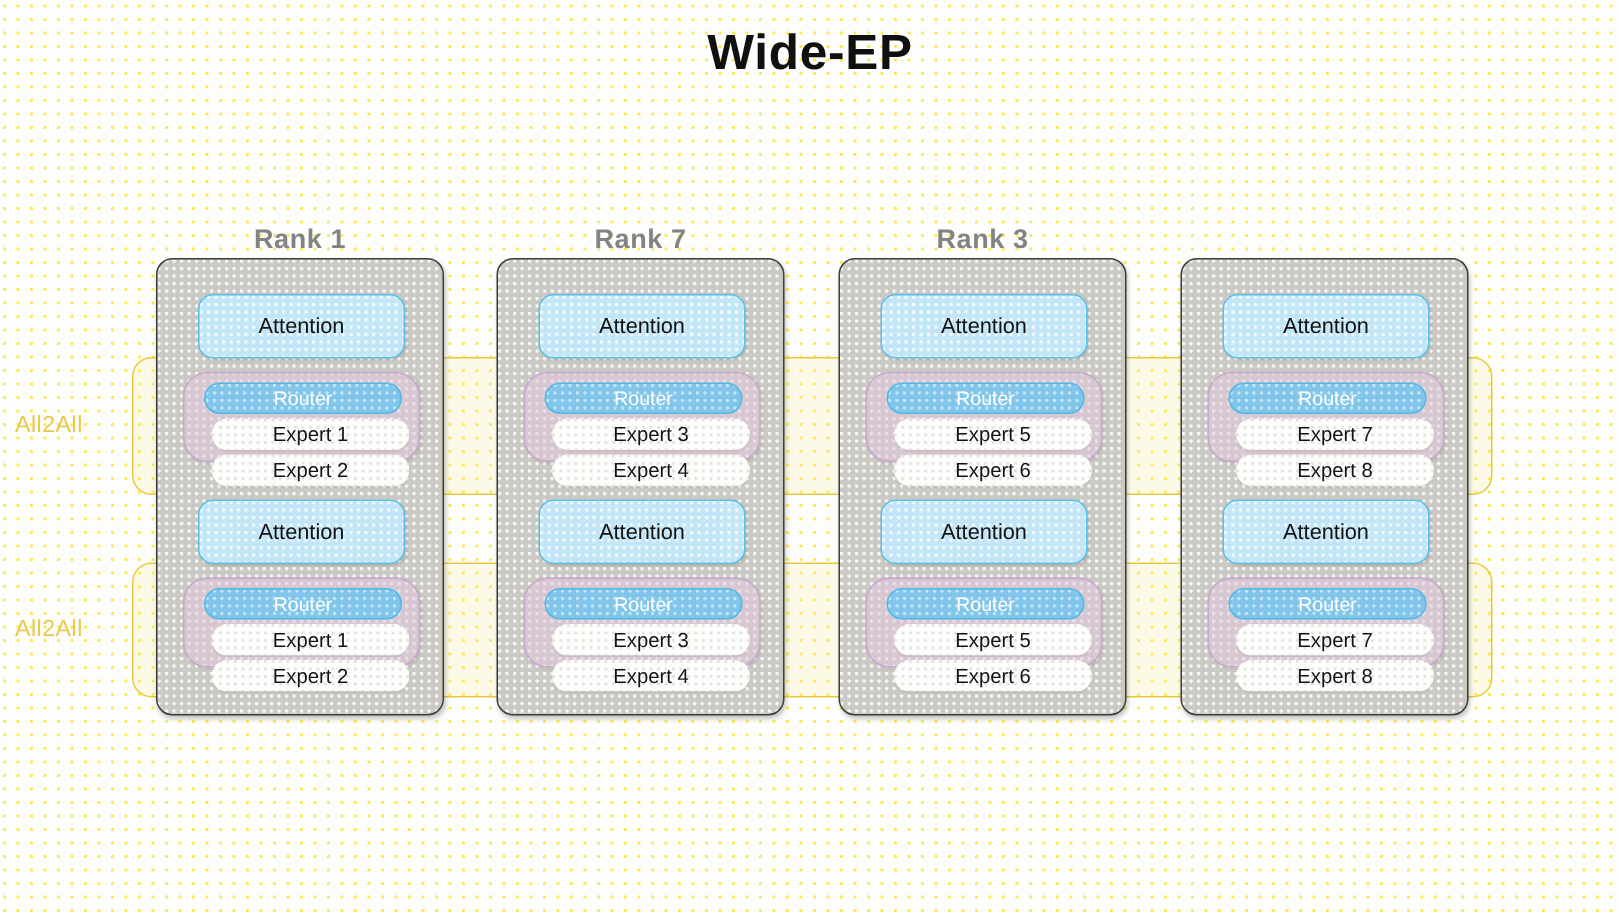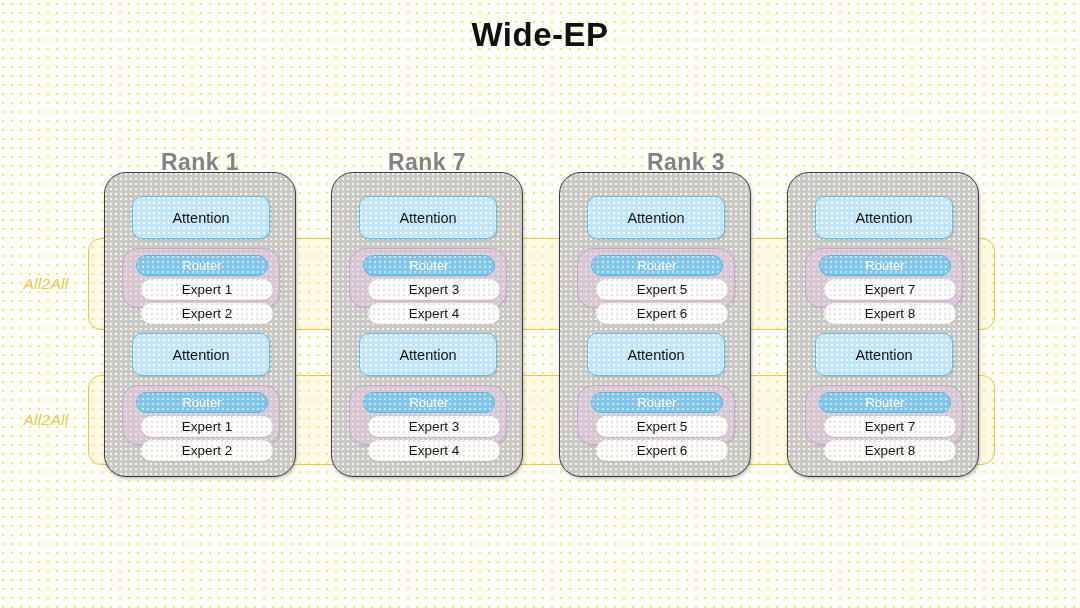--- a/index.html
+++ b/index.html
@@ -34,48 +34,46 @@
     border-radius:13px;
     background:rgba(250,238,150,0.20);
     box-sizing:border-box;
   }
   #band-1{ top:238px; height:92px; }
   #band-2{ top:375px; height:90px; }
 
   .a2a-label{
     position:absolute;
     left:10px; width:72px;
-    text-align:center;
     font-size:15.5px;
     color:#eac84b;
     letter-spacing:0.3px;
-    font-style:italic;
   }
   #a2a-label-1{ top:275px; }
   #a2a-label-2{ top:411px; }
 
   
   .rank-label{
     position:absolute;
     width:192px;
     text-align:center;
     top:149px;
-    font-size:23px;
+    font-size:18px;
     font-weight:bold;
     color:#838383;
     letter-spacing:0.4px;
   }
 
   
   .rank-card{
     position:absolute;
     top:172px; width:192px; height:305px;
     box-sizing:border-box;
     border:1.6px solid #3d3d3d;
-    border-radius:22px;
+    border-radius:11px;
     background-color:#cbc9c3;
     background-image:radial-gradient(circle at 1px 1px, rgba(255,255,255,0.85) 1.1px, rgba(0,0,0,0) 1.4px);
     background-size:5px 5px;
     box-shadow:1px 2px 3px rgba(0,0,0,0.22);
   }
 
   
   .attention{
     position:absolute;
     left:27px; width:138px; height:43px;
@@ -170,21 +168,21 @@
       <div class="expert expert-2">Expert 4</div>
     </div>
     <div class="attention attn-b">Attention</div>
     <div class="moe moe-b">
       <div class="router">Router</div>
       <div class="expert expert-1">Expert 3</div>
       <div class="expert expert-2">Expert 4</div>
     </div>
   </div>
 
-  <div class="rank-label" style="left:590px;">Rank 3</div>
+  <div class="rank-label" style="left:559px;">Rank 3</div>
   <div class="rank-card" style="left:559px;">
     <div class="attention attn-a">Attention</div>
     <div class="moe moe-a">
       <div class="router">Router</div>
       <div class="expert expert-1">Expert 5</div>
       <div class="expert expert-2">Expert 6</div>
     </div>
     <div class="attention attn-b">Attention</div>
     <div class="moe moe-b">
       <div class="router">Router</div>

